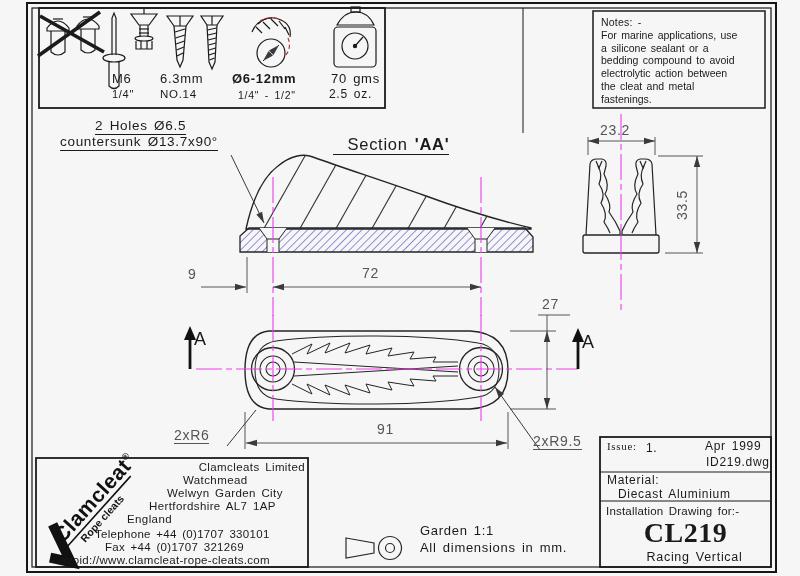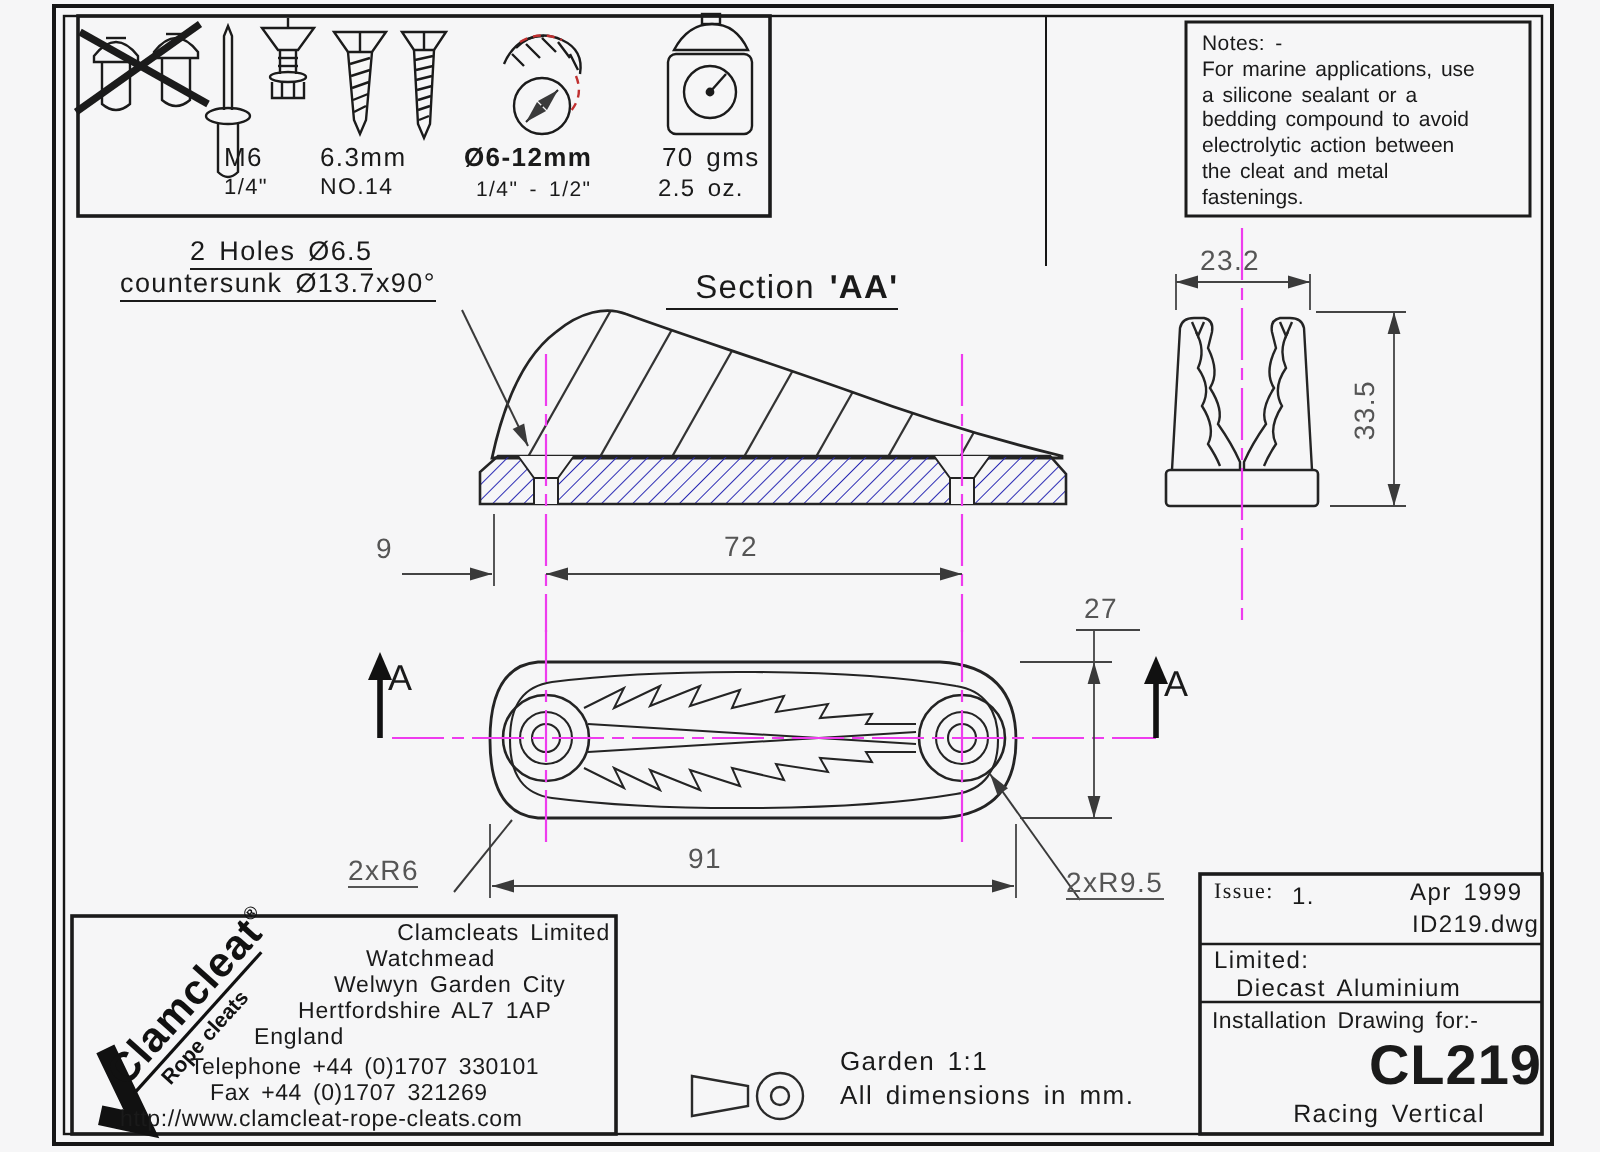--- a/index.html
+++ b/index.html
@@ -246,42 +246,42 @@
 fastenings.</div>
 
 <div class="t ul" style="left:95px;top:118px;font-size:13.5px;">2 Holes Ø6.5</div>
 <div class="t ul" style="left:60px;top:134px;font-size:13.5px;">countersunk Ø13.7x90°</div>
 <div class="t ul" style="left:333px;top:116px;font-size:16.5px;">
   <span>Section </span><span style="font-weight:bold;">'AA'</span>
 </div>
 
 <div class="t dim" style="left:188px;top:266px;font-size:14px;">9</div>
 <div class="t dim" style="left:362px;top:265px;font-size:14px;">72</div>
-<div class="t dim" style="left:344px;top:421px;font-size:14px;">91</div>
+<div class="t dim" style="left:377px;top:421px;font-size:14px;">91</div>
 <div class="t dim" style="left:542px;top:296px;font-size:14px;">27</div>
 <div class="t dim" style="left:600px;top:122px;font-size:14px;">23.2</div>
 <div class="t dim" style="left:667px;top:197px;font-size:14px;transform:rotate(-90deg);transform-origin:center;">33.5</div>
 <div class="t dim ul" style="left:174px;top:427px;font-size:14px;">2xR6</div>
 <div class="t dim ul" style="left:533px;top:433px;font-size:14px;">2xR9.5</div>
 <div class="t" style="left:194px;top:329px;font-size:18px;">A</div>
 <div class="t" style="left:582px;top:332px;font-size:18px;">A</div>
 
 <div class="t" style="left:420px;top:524px;font-size:13px;">Garden 1:1</div>
 <div class="t" style="left:420px;top:541px;font-size:13px;">All dimensions in mm.</div>
 
 <div class="t rt" style="left:150px;top:461px;width:155px;font-size:11.5px;letter-spacing:.4px;">Clamcleats Limited</div>
 <div class="t" style="left:183px;top:474px;font-size:11.5px;letter-spacing:.4px;">Watchmead</div>
 <div class="t" style="left:167px;top:487px;font-size:11.5px;letter-spacing:.4px;">Welwyn Garden City</div>
 <div class="t" style="left:149px;top:500px;font-size:11.5px;letter-spacing:.4px;">Hertfordshire AL7 1AP</div>
 <div class="t" style="left:127px;top:513px;font-size:11.5px;letter-spacing:.4px;">England</div>
 <div class="t" style="left:95px;top:528px;font-size:11.5px;letter-spacing:.3px;">Telephone +44 (0)1707 330101</div>
 <div class="t" style="left:95px;top:541px;font-size:11.5px;letter-spacing:.3px;padding-left:10px;">Fax +44 (0)1707 321269</div>
-<div class="t" style="left:60px;top:554px;font-size:11.5px;letter-spacing:.3px;">http://www.clamcleat-rope-cleats.com</div>
+<div class="t" style="left:60px;top:554px;font-size:11.5px;letter-spacing:.3px;">avoid://www.clamcleat-rope-cleats.com</div>
 
 <div class="t" style="left:607px;top:440px;font-size:11px;font-family:Liberation Serif, serif;">Issue:</div>
 <div class="t" style="left:646px;top:442px;font-size:12px;">1.</div>
 <div class="t" style="left:705px;top:440px;font-size:12px;">Apr 1999</div>
 <div class="t" style="left:706px;top:456px;font-size:12px;">ID219.dwg</div>
-<div class="t" style="left:607px;top:474px;font-size:12px;">Limited:</div>
+<div class="t" style="left:607px;top:474px;font-size:12px;">Material:</div>
 <div class="t" style="left:618px;top:488px;font-size:12px;">Diecast Aluminium</div>
 <div class="t" style="left:606px;top:505px;font-size:11.5px;letter-spacing:.2px;">Installation Drawing for:-</div>
-<div class="t ctr" style="left:600px;top:517px;width:171px;font-size:28px;font-weight:800;letter-spacing:.5px;font-family:Liberation Sans, sans-serif;text-align:right;">CL219</div>
+<div class="t ctr" style="left:600px;top:517px;width:171px;font-size:28px;font-weight:800;letter-spacing:.5px;font-family:Liberation Serif, serif;">CL219</div>
 <div class="t ctr" style="left:600px;top:550px;width:189px;font-size:12.5px;">Racing Vertical</div>
 
 </body></html>

